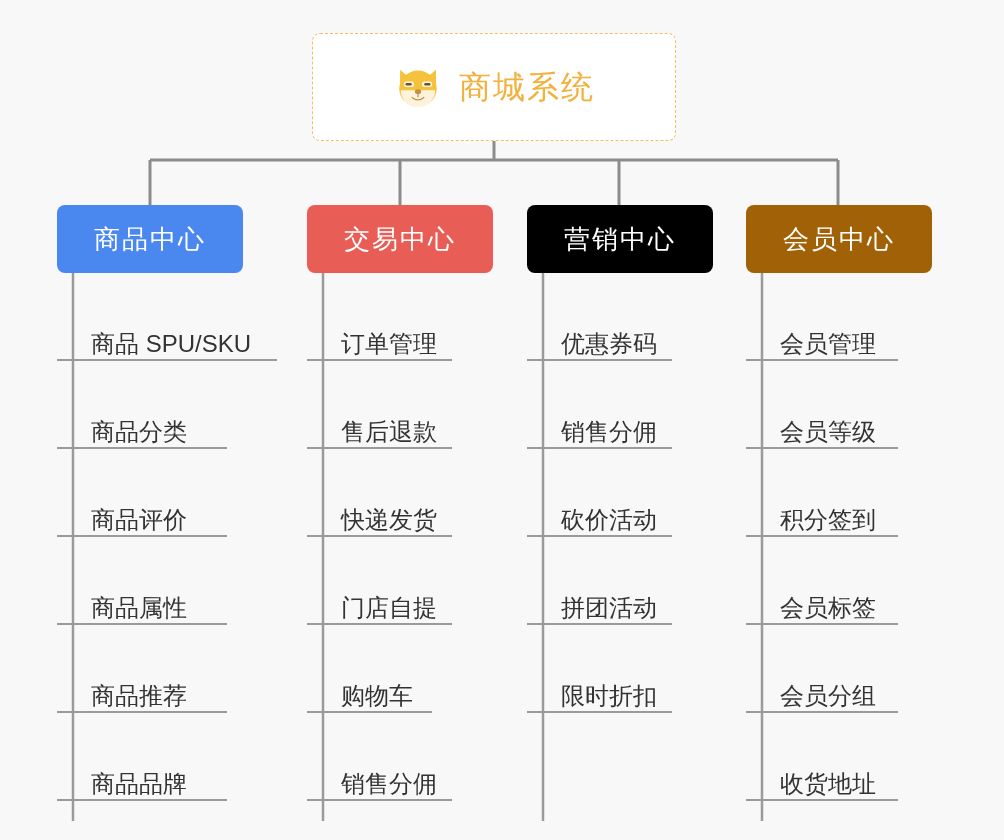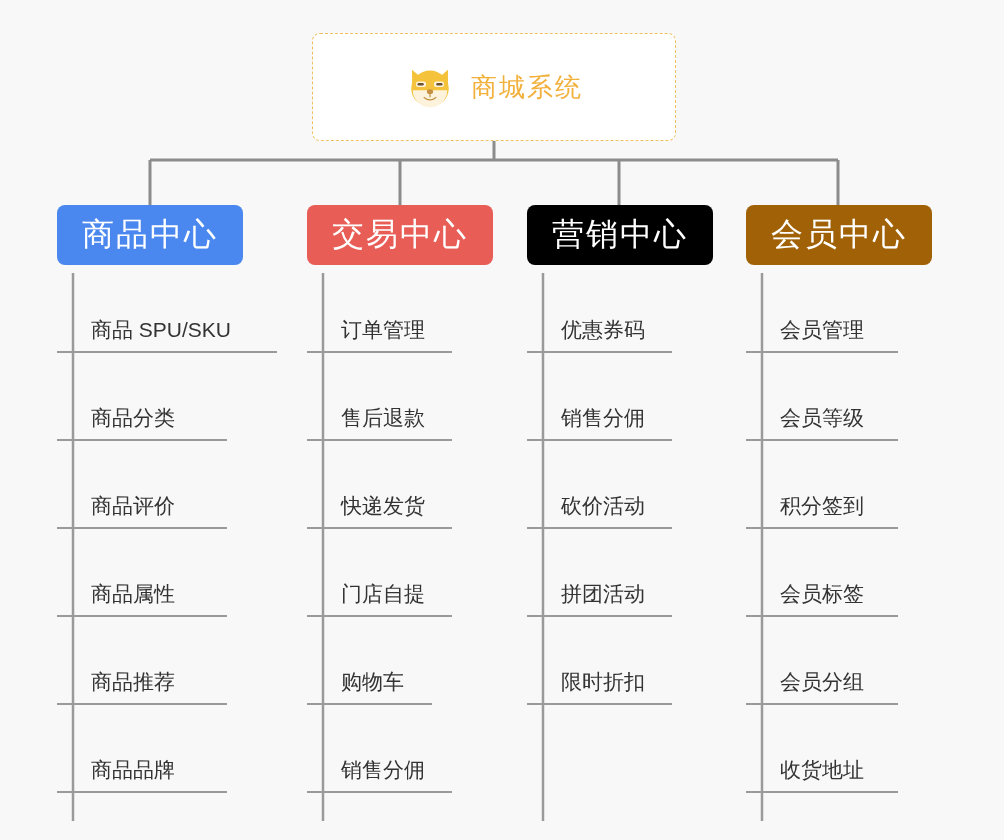--- a/index.html
+++ b/index.html
@@ -37,21 +37,21 @@
     justify-content: center;
     gap: 16px;
   }
   .root-icon {
     width: 50px;
     height: 50px;
     flex: 0 0 auto;
     display: block;
   }
   .root-title {
-    font-size: 26px;
+    font-size: 32px;
     color: #f2b03c;
     letter-spacing: 2px;
     line-height: 1;
     white-space: nowrap;
   }
 
   
   #connectors {
     position: absolute;
     left: 0;
@@ -60,47 +60,47 @@
     height: 840px;
     pointer-events: none;
   }
 
   
   .column {
     position: absolute;
     top: 205px;
   }
   .cat-box {
-    height: 60px;
+    height: 68px;
     border-radius: 8px;
     display: flex;
     align-items: center;
     justify-content: center;
     color: #ffffff;
-    font-size: 32px;
+    font-size: 26px;
     letter-spacing: 2px;
     box-sizing: border-box;
     user-select: none;
   }
   .items {
     position: relative;
     margin-top: 0;
   }
   .item {
     position: relative;
     height: 88px;
     display: flex;
     align-items: flex-end;
     box-sizing: border-box;
   }
   .item-label {
-    font-size: 21px;
+    font-size: 24px;
     color: #333333;
     padding-left: 34px;
-    padding-bottom: 12px;
+    padding-bottom: 4px;
     white-space: nowrap;
     line-height: 1.1;
   }
 </style>
 </head>
 <body>
 
 <div id="canvas">
 
   <div class="root-node">

